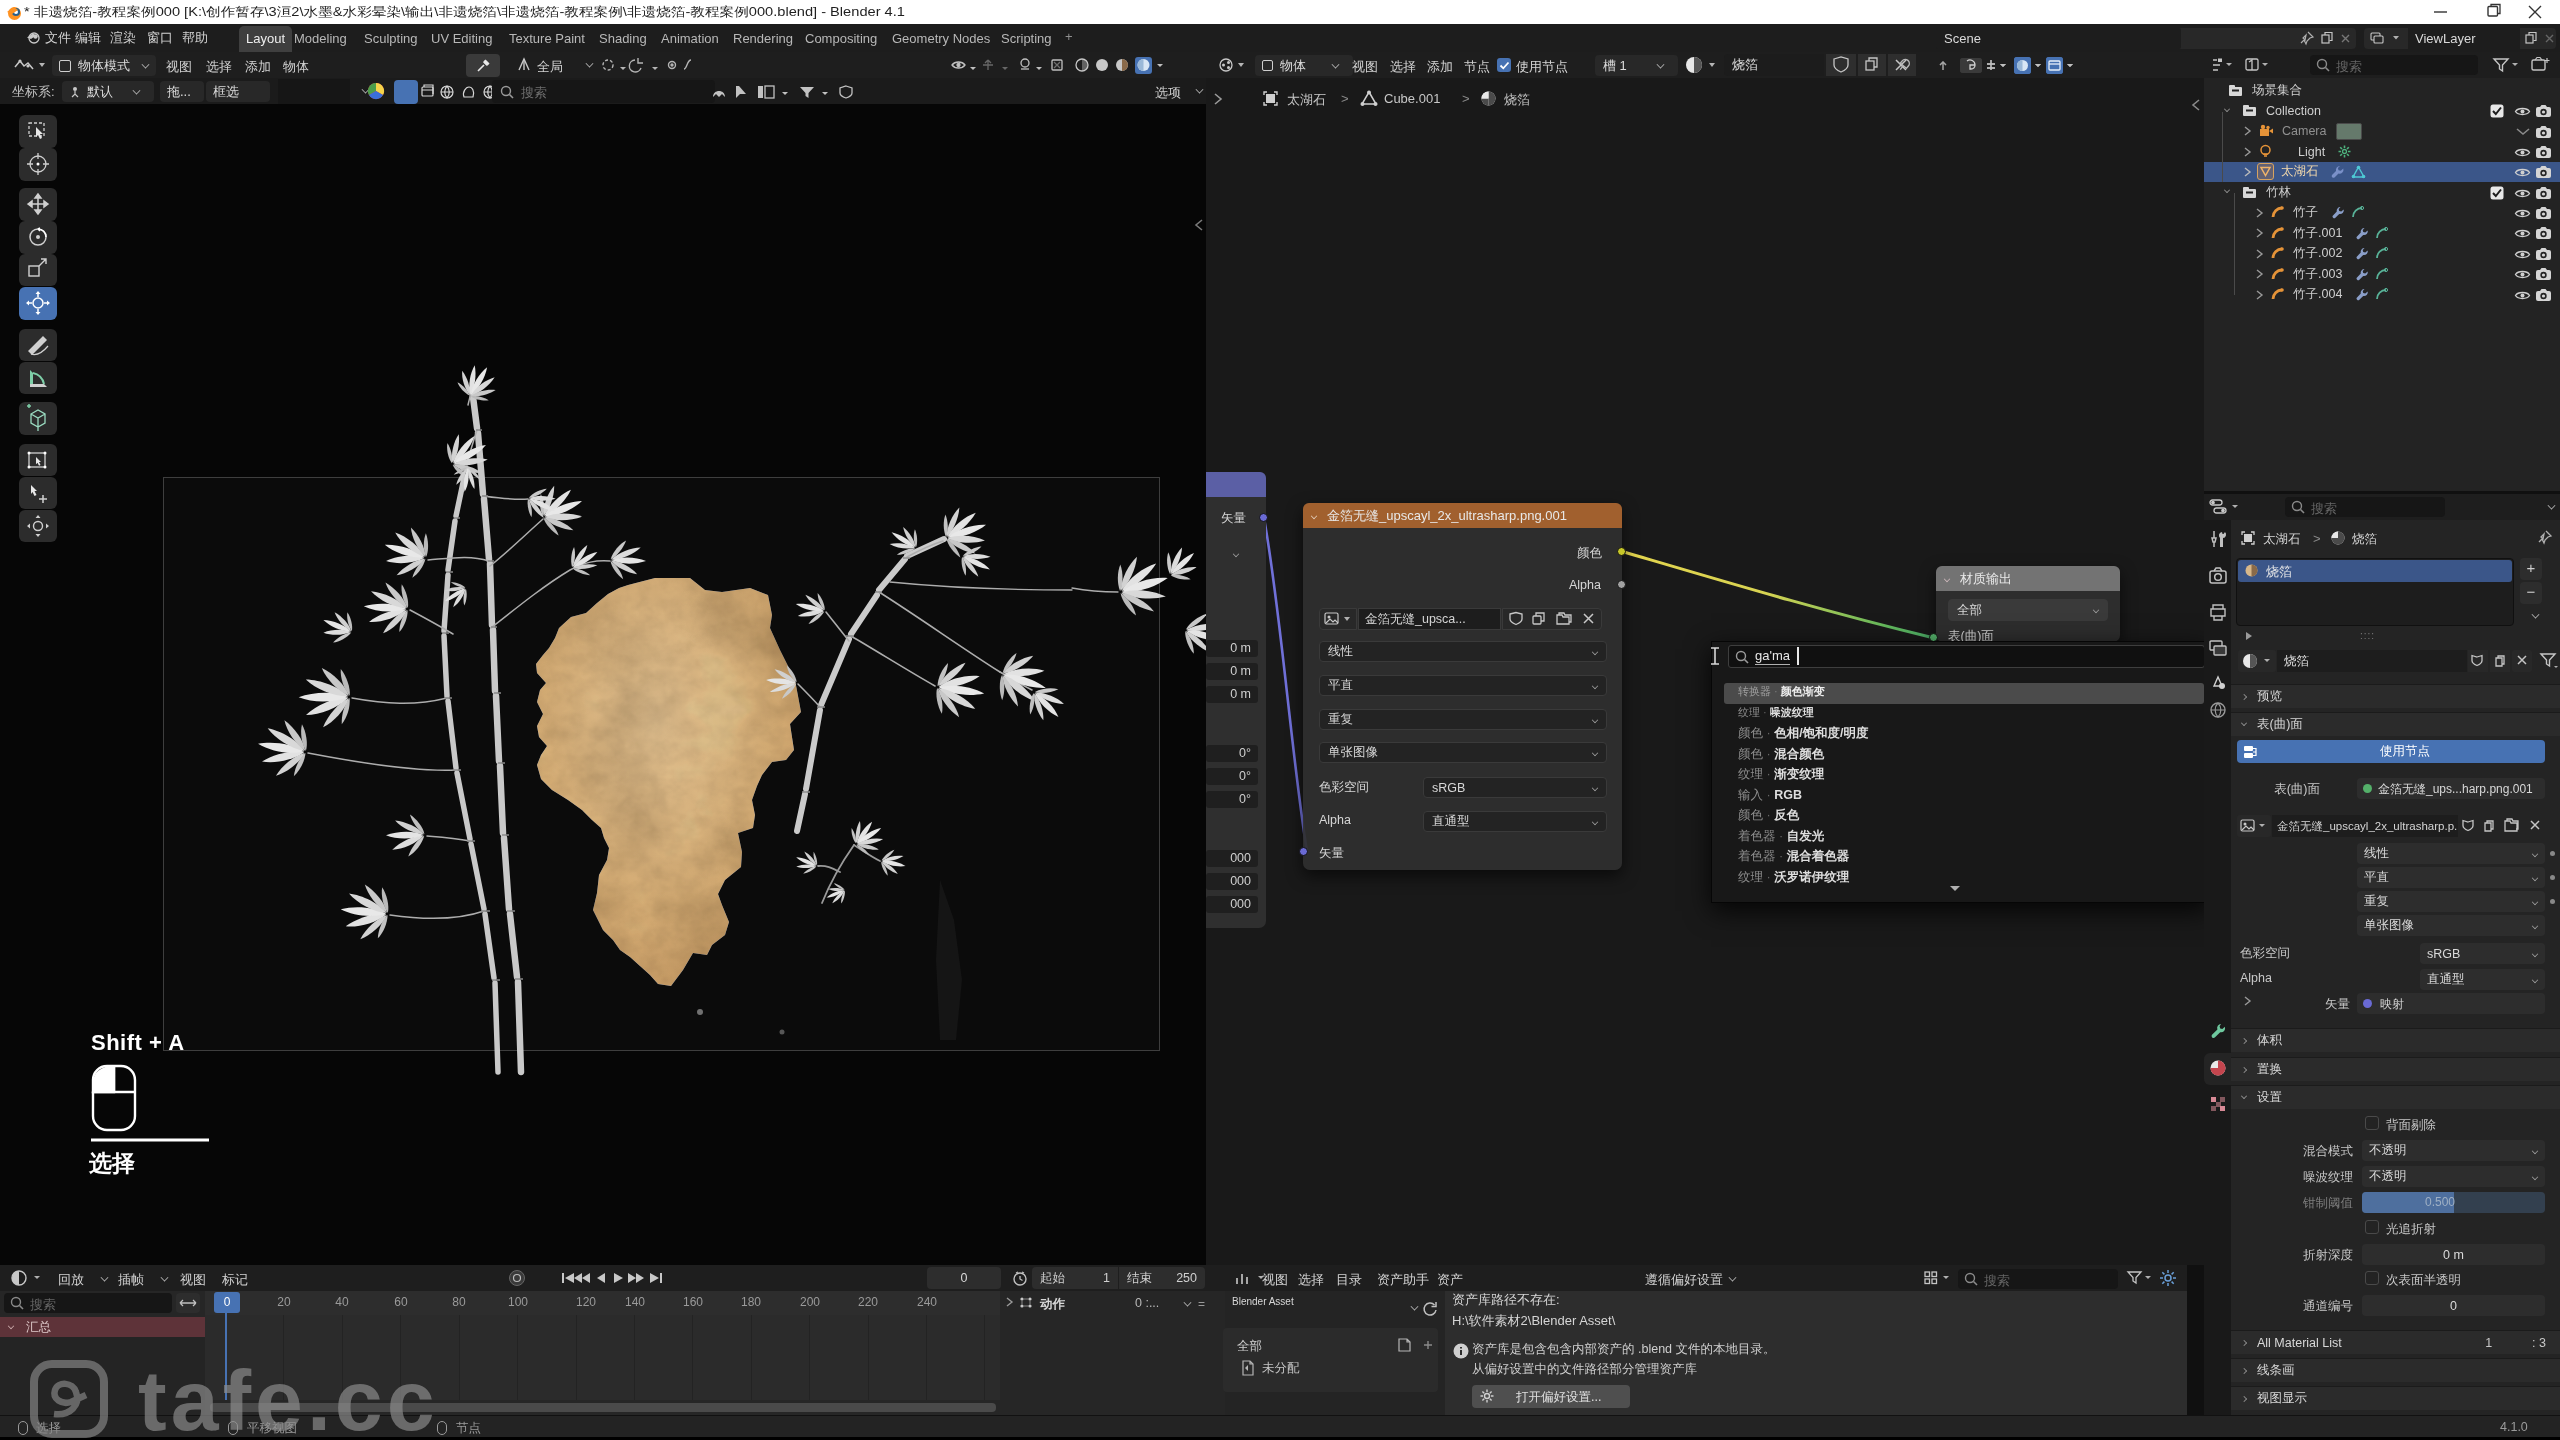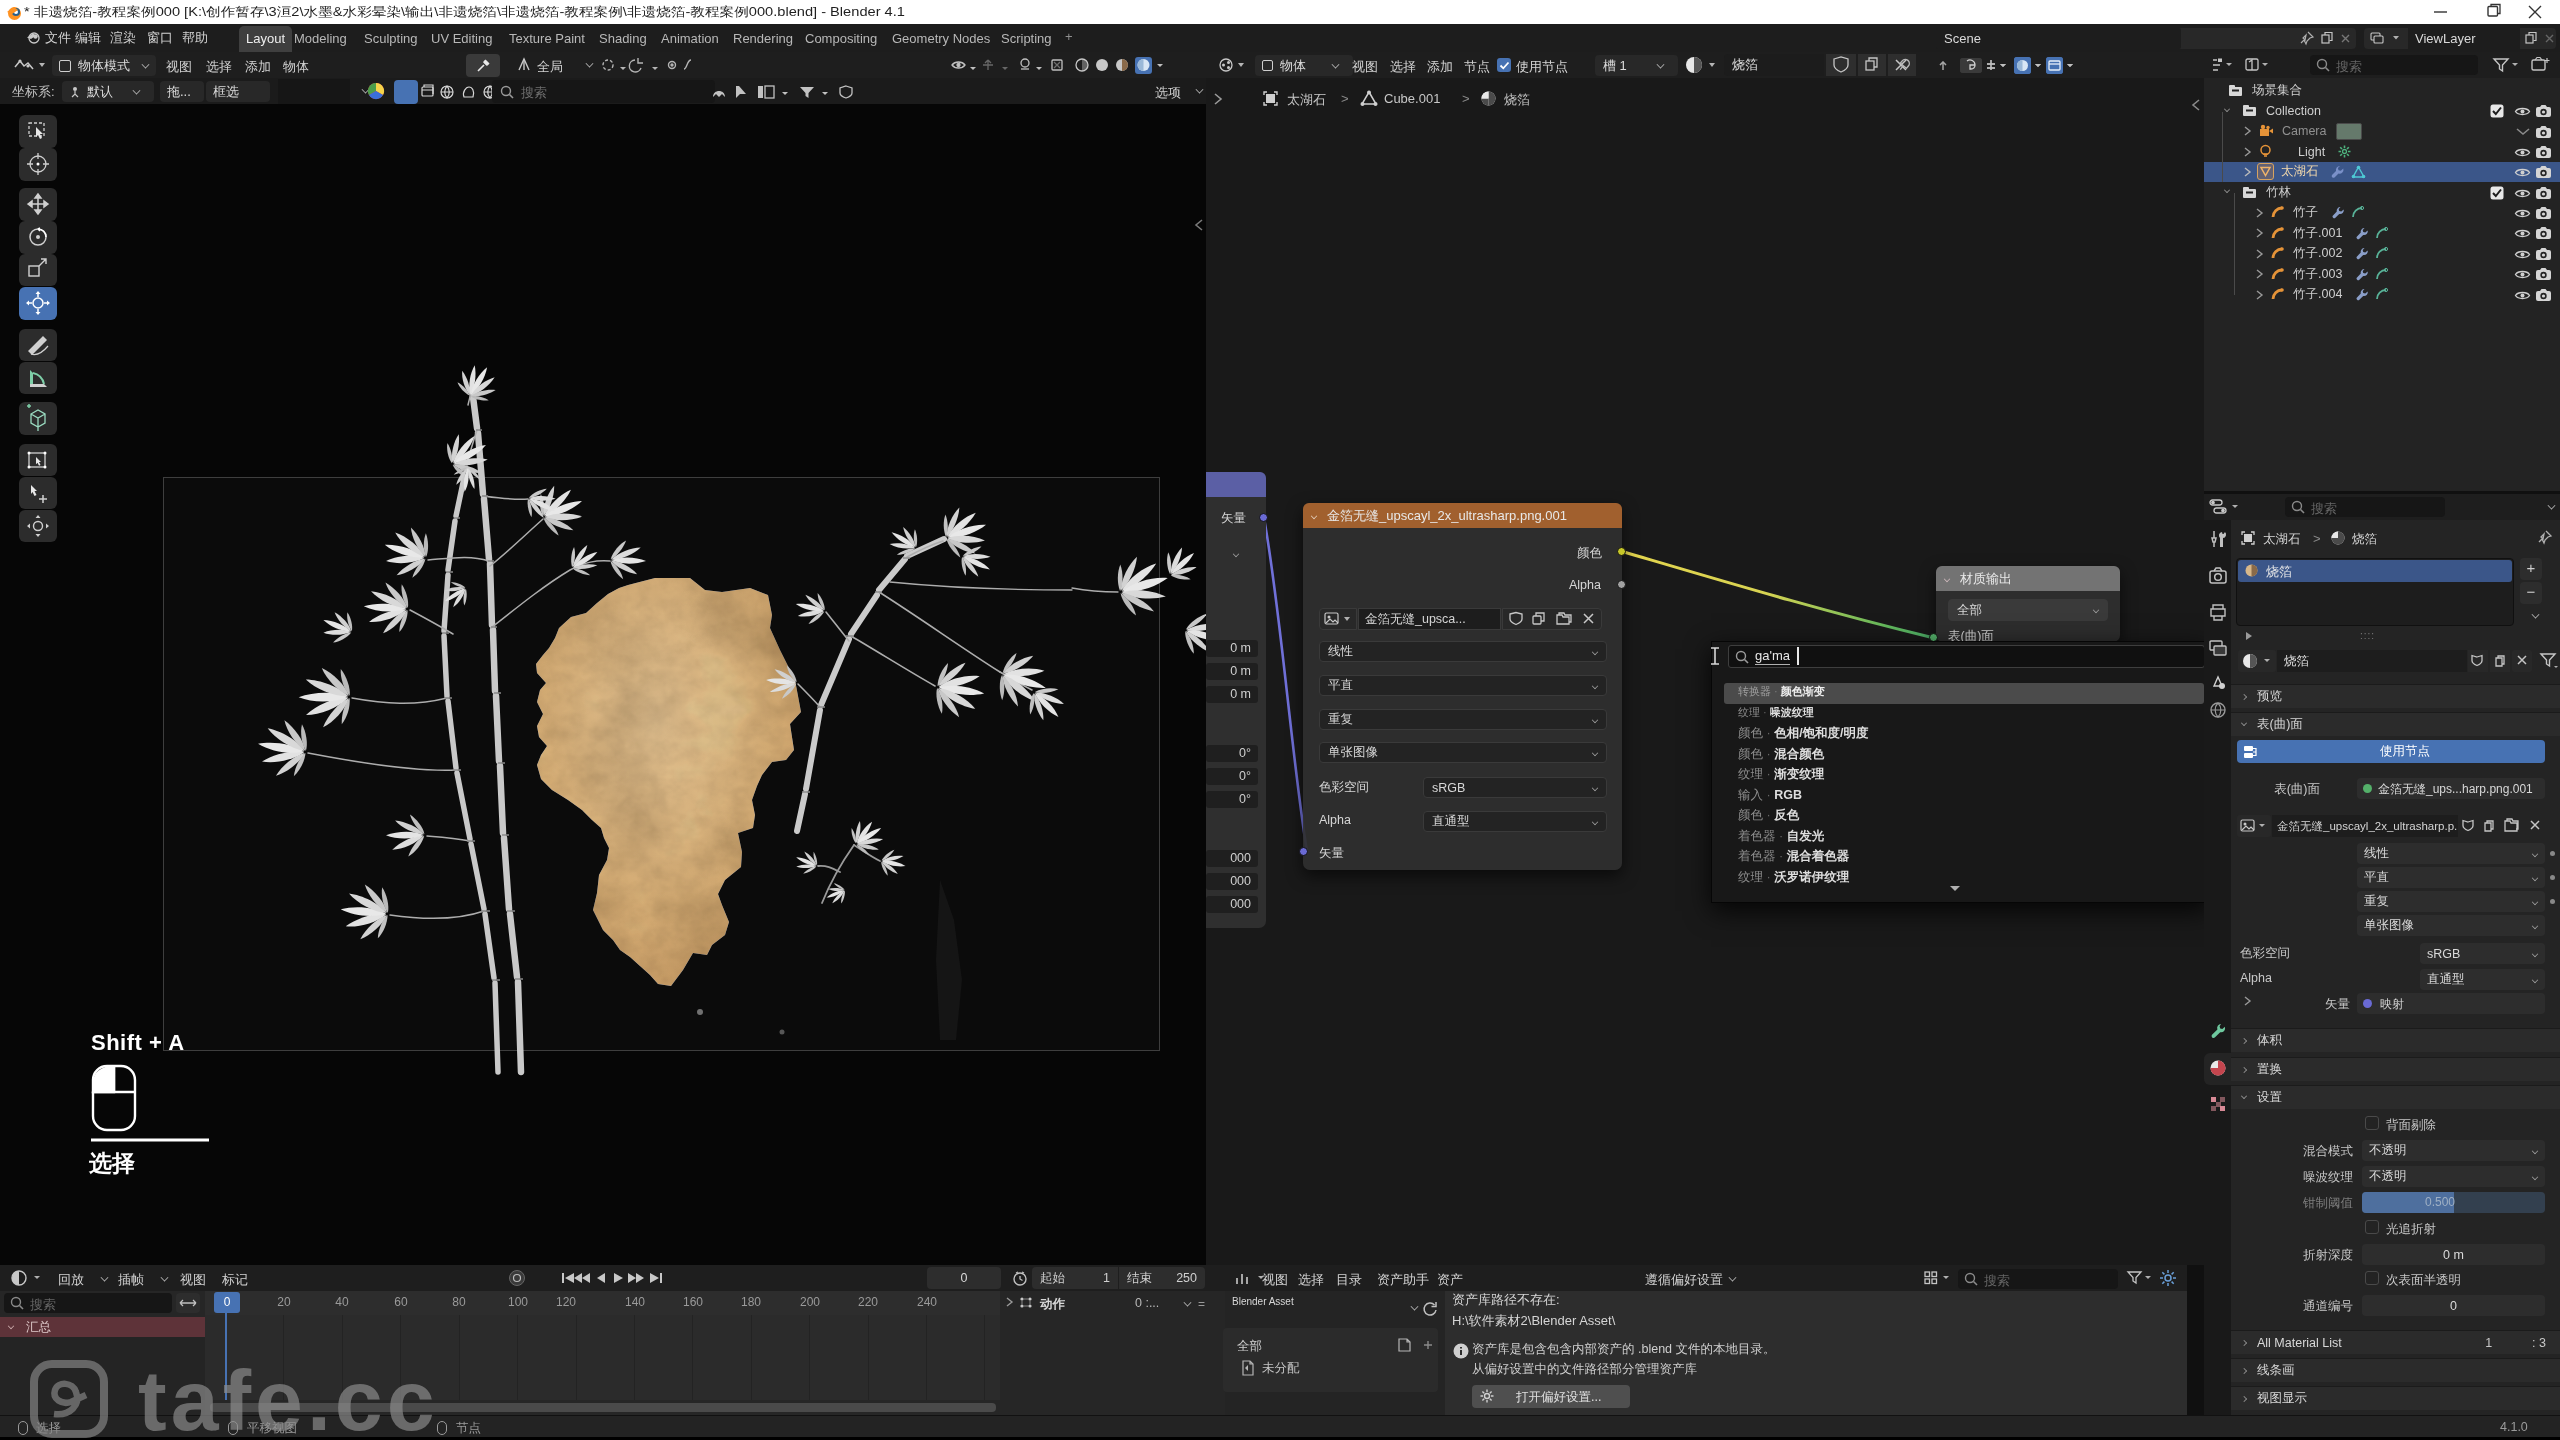--- a/index.html
+++ b/index.html
@@ -1319,21 +1319,21 @@
 <span class="mouseico abs" style="left:437px;top:1421px"></span>
 <div class="abs" style="left:456px;top:1420px;color:#9a9a9a;font-size:12.5px">节点</div>
 <div class="abs" style="left:2500px;top:1420px;color:#9a9a9a;font-size:12.5px">4.1.0</div>
 <div class="abs" style="left:0;top:1437px;width:2560px;height:3px;background:#000"></div>
 
 <div class="abs" style="left:264px;top:1295px;width:40px;text-align:center;color:#9a9a9a;font-size:12px">20</div>
 <div class="abs" style="left:322px;top:1295px;width:40px;text-align:center;color:#9a9a9a;font-size:12px">40</div>
 <div class="abs" style="left:381px;top:1295px;width:40px;text-align:center;color:#9a9a9a;font-size:12px">60</div>
 <div class="abs" style="left:439px;top:1295px;width:40px;text-align:center;color:#9a9a9a;font-size:12px">80</div>
 <div class="abs" style="left:498px;top:1295px;width:40px;text-align:center;color:#9a9a9a;font-size:12px">100</div>
-<div class="abs" style="left:556px;top:1295px;width:40px;text-align:left;color:#9a9a9a;font-size:12px">120</div>
+<div class="abs" style="left:556px;top:1295px;width:40px;text-align:right;color:#9a9a9a;font-size:12px">120</div>
 <div class="abs" style="left:615px;top:1295px;width:40px;text-align:center;color:#9a9a9a;font-size:12px">140</div>
 <div class="abs" style="left:673px;top:1295px;width:40px;text-align:center;color:#9a9a9a;font-size:12px">160</div>
 <div class="abs" style="left:731px;top:1295px;width:40px;text-align:center;color:#9a9a9a;font-size:12px">180</div>
 <div class="abs" style="left:790px;top:1295px;width:40px;text-align:center;color:#9a9a9a;font-size:12px">200</div>
 <div class="abs" style="left:848px;top:1295px;width:40px;text-align:center;color:#9a9a9a;font-size:12px">220</div>
 <div class="abs" style="left:907px;top:1295px;width:40px;text-align:center;color:#9a9a9a;font-size:12px">240</div>
 
 <svg class="abs" id="wm" width="540" height="86" viewBox="0 0 540 86">
       <g opacity=".9">
         <rect x="8" y="6" width="70" height="70" rx="18" fill="none" stroke="#878787" stroke-width="8"></rect>

